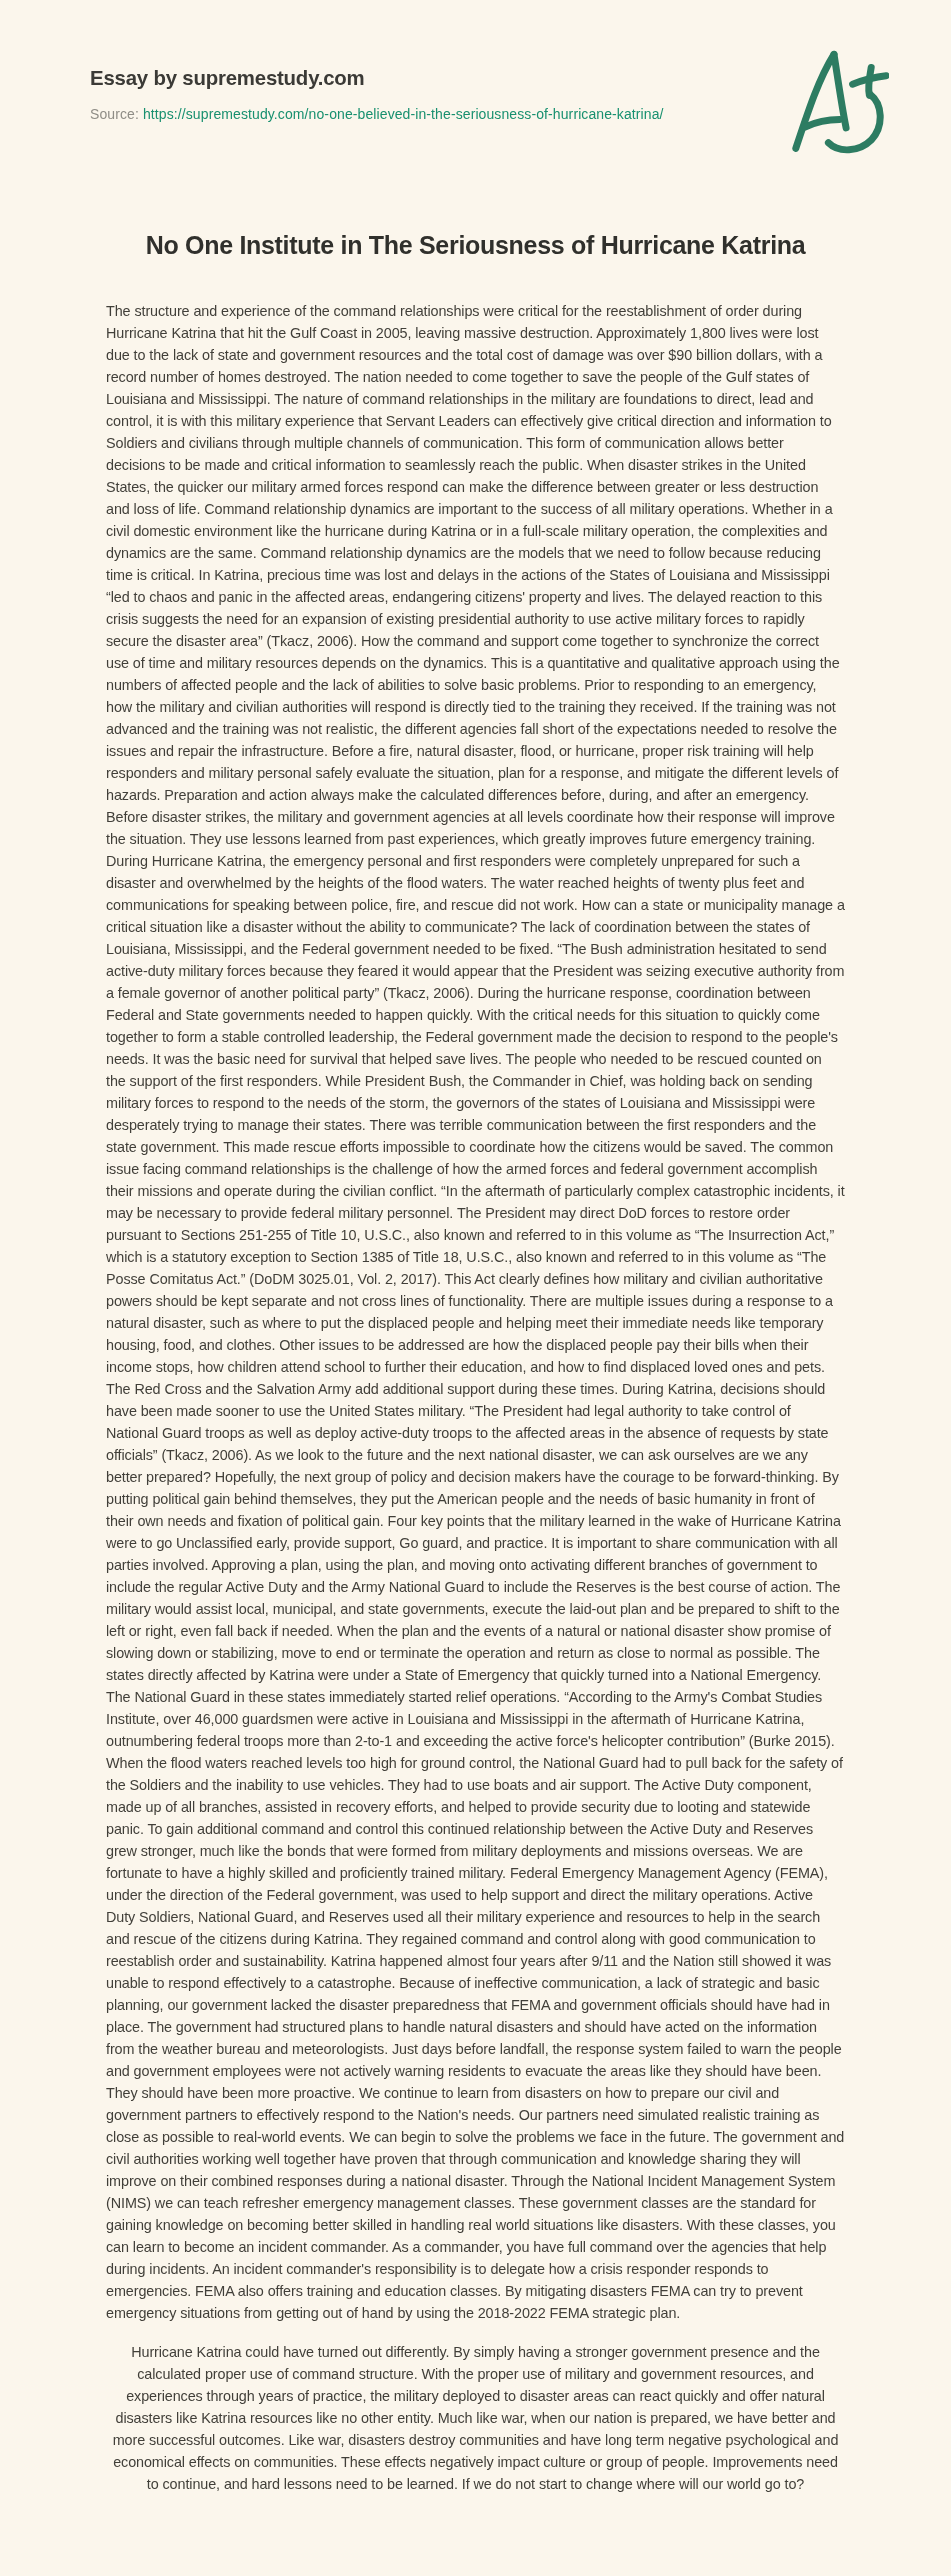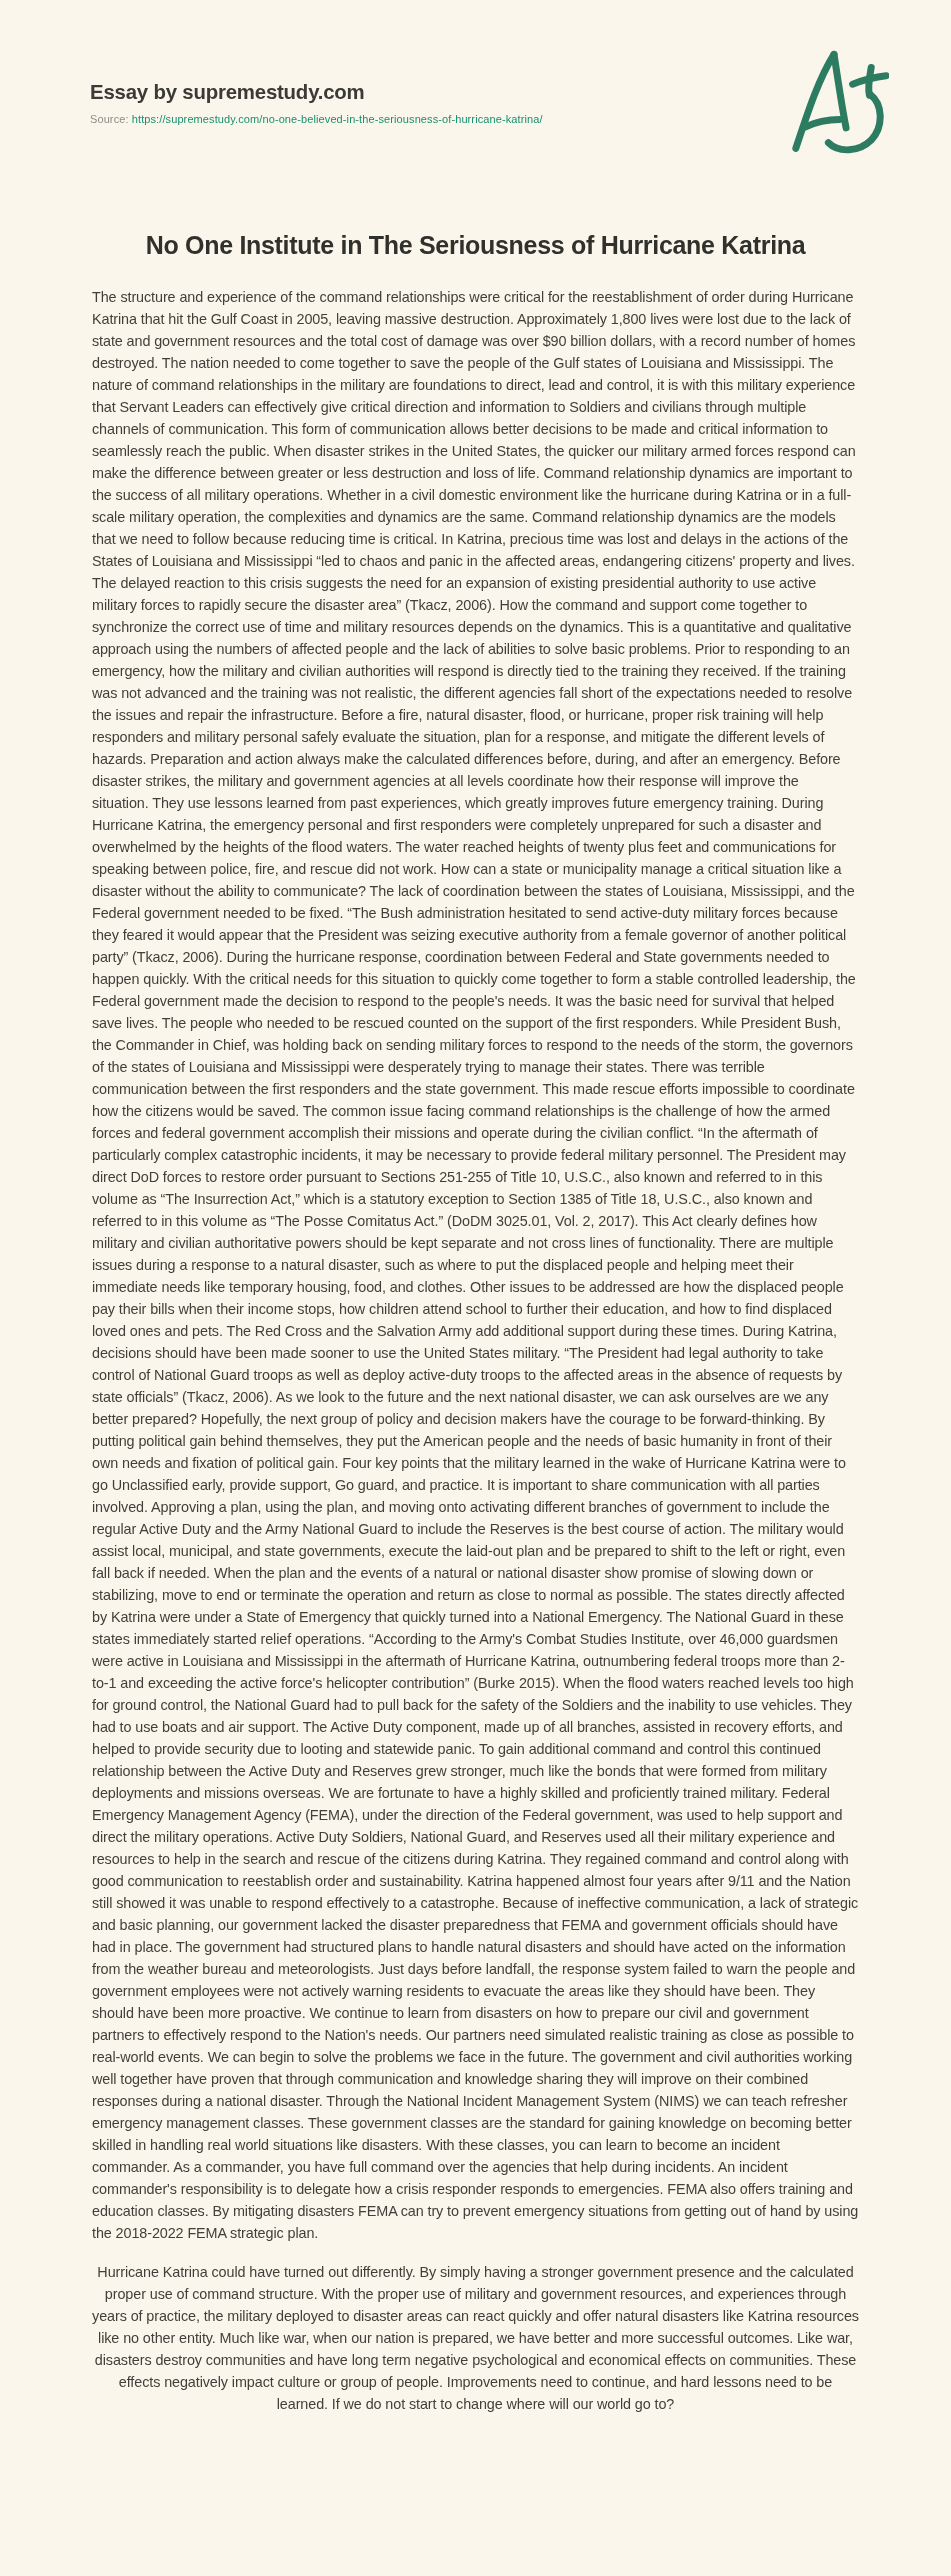--- a/index.html
+++ b/index.html
@@ -5,39 +5,39 @@
   html,body{margin:0;padding:0;}
   body{
     width:952px;height:2576px;position:relative;
     background:#fbf6ec;
     font-family:"Liberation Sans","DejaVu Sans",sans-serif;
     color:#413f39;
     overflow:hidden;
   }
   .page{position:absolute;left:90px;width:771px;top:0;}
   .byline{
-    position:absolute;top:81px;left:0;
+    position:absolute;top:67px;left:0;
     font-size:20.4px;font-weight:700;color:#3b3a36;letter-spacing:-0.2px;
   }
   .source-row{
-    position:absolute;top:113px;left:0;
-    font-size:11px;letter-spacing:0.1px;white-space:nowrap;
+    position:absolute;top:106px;left:0;
+    font-size:14px;letter-spacing:0.1px;white-space:nowrap;
   }
   .source-label{color:#8f8d86;}
   .source-link{color:#18906f;text-decoration:none;}
   .logo{position:absolute;left:702px;top:46px;width:97px;height:108px;}
   .title{
     position:absolute;top:230px;left:0;width:771px;margin:0;
     text-align:center;
     font-size:25px;font-weight:700;color:#30302c;letter-spacing:-0.3px;
     line-height:30px;
   }
   .article{position:absolute;top:284px;left:0;width:771px;}
   .essay-body,.conclusion-par{
-    margin:2px;
+    margin:16px;
     font-size:14.4px;line-height:22px;letter-spacing:-0.1px;
     color:#413f39;text-align:left;
   }
   .conclusion-head{
     margin:24px 0 0 0;
     font-size:15.3px;font-weight:400;color:#44423c;letter-spacing:-0.1px;
     line-height:22px;
   }
   .conclusion-par{margin-top:16.7px;text-align:center;}
 </style>

